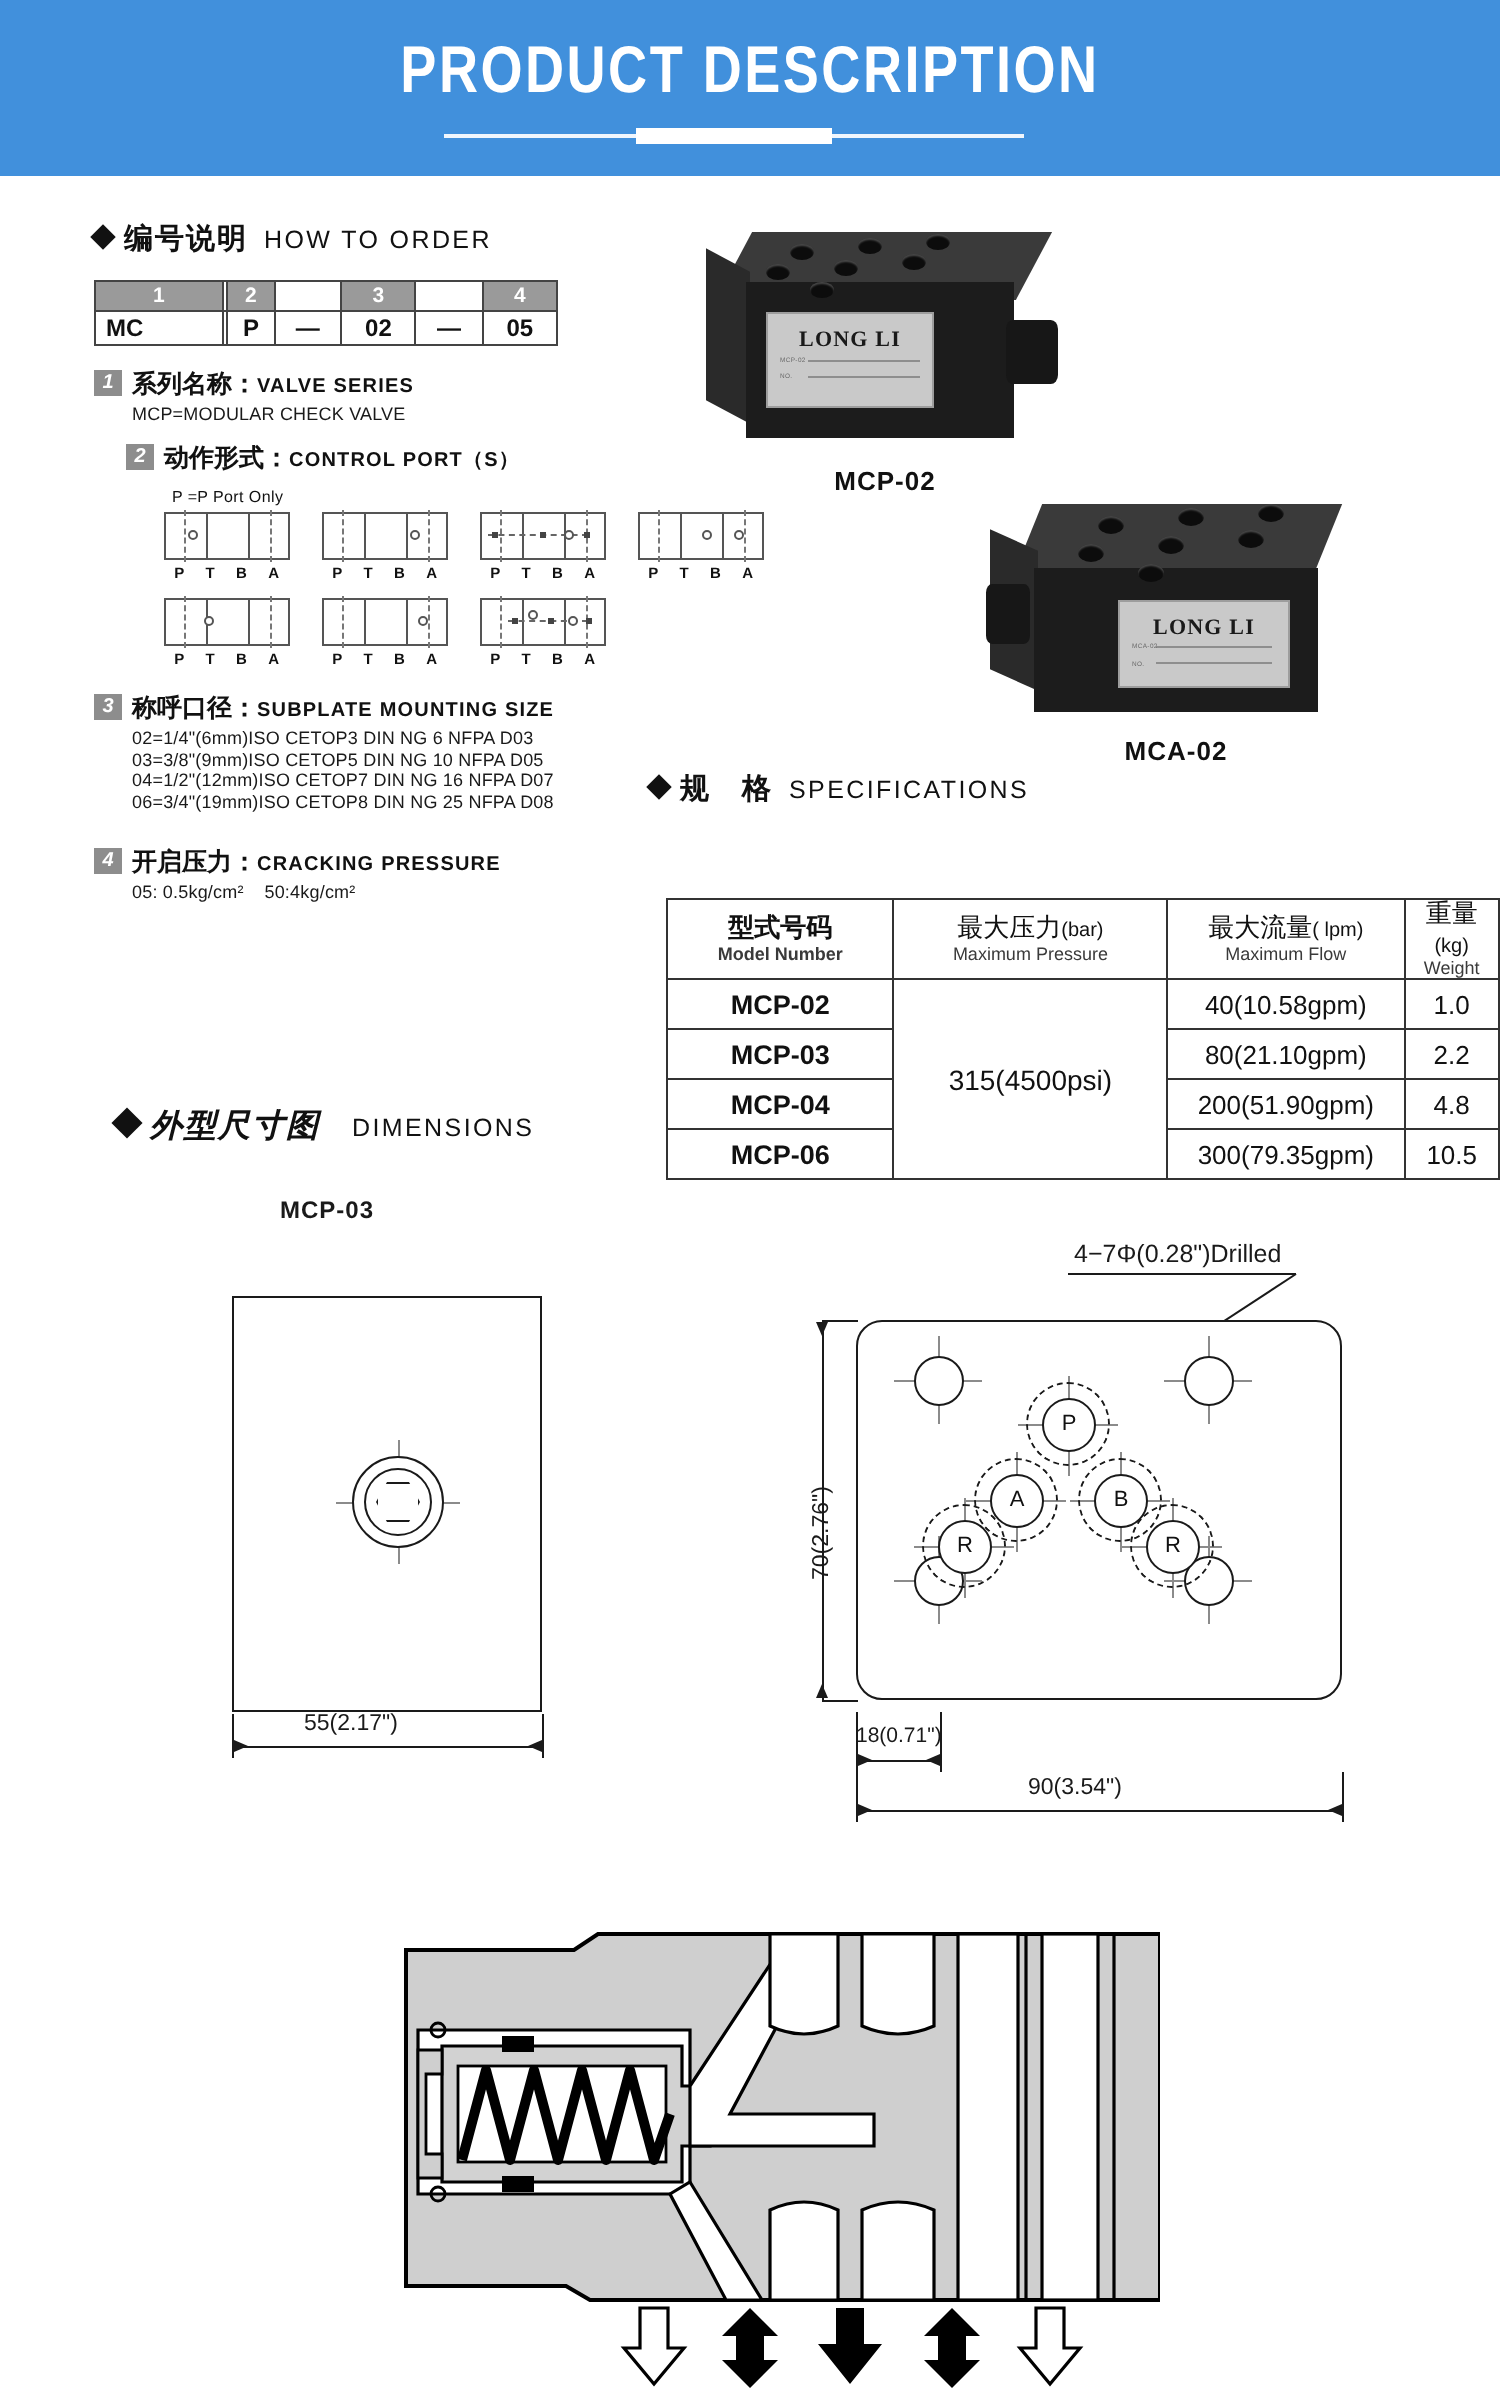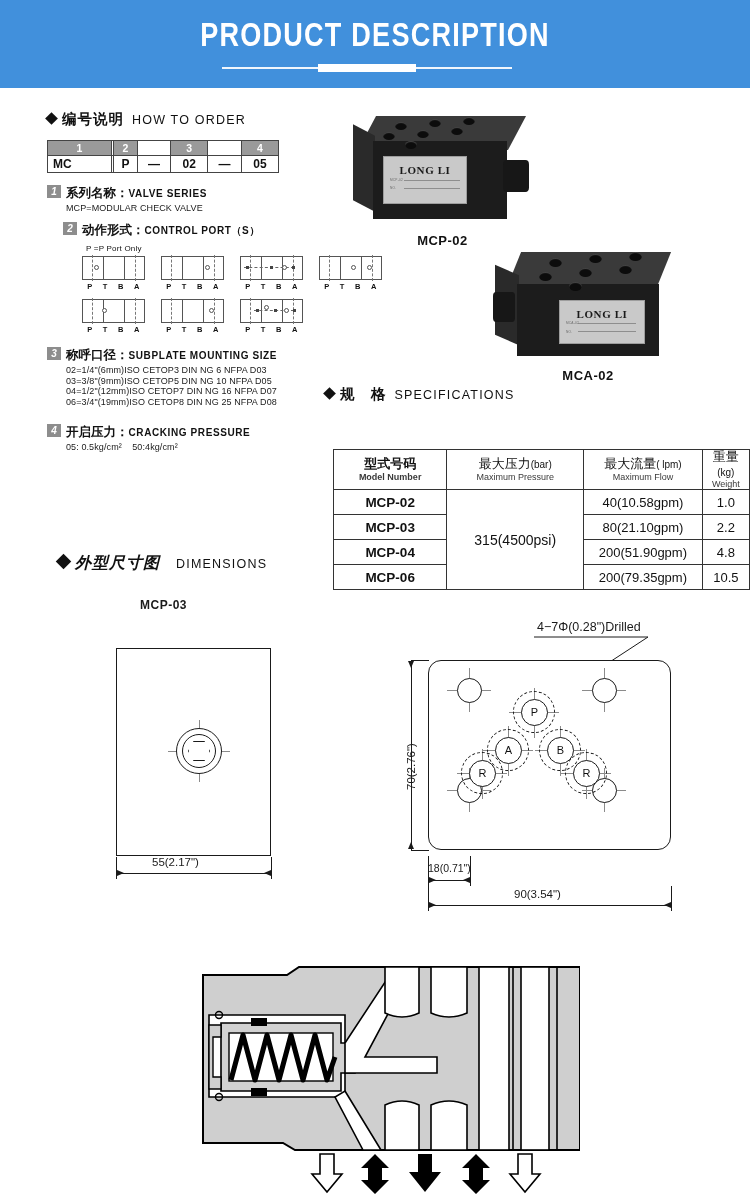--- a/index.html
+++ b/index.html
@@ -468,21 +468,21 @@
     <td class="flow">80(21.10gpm)</td>
     <td class="wt">2.2</td>
   </tr>
   <tr>
     <td class="model">MCP-04</td>
     <td class="flow">200(51.90gpm)</td>
     <td class="wt">4.8</td>
   </tr>
   <tr>
     <td class="model">MCP-06</td>
-    <td class="flow">200(79.35gpm)</td>
+    <td class="flow">300(79.35gpm)</td>
     <td class="wt">10.5</td>
   </tr>
 </tbody>
   </table>
 
 <div class="sec-head" style="left:58px; top:553px;">
   <span class="dia" style="width:11px;height:11px;"></span><span class="cn" style="font-size:16px;font-style:italic;">外型尺寸图</span><span class="en" style="margin-left:16px;">DIMENSIONS</span>
 </div>
 
 <div class="dim-txt" style="left:140px; top:598px; font-weight:bold; font-size:12px; letter-spacing:.5px;">MCP-03</div>

